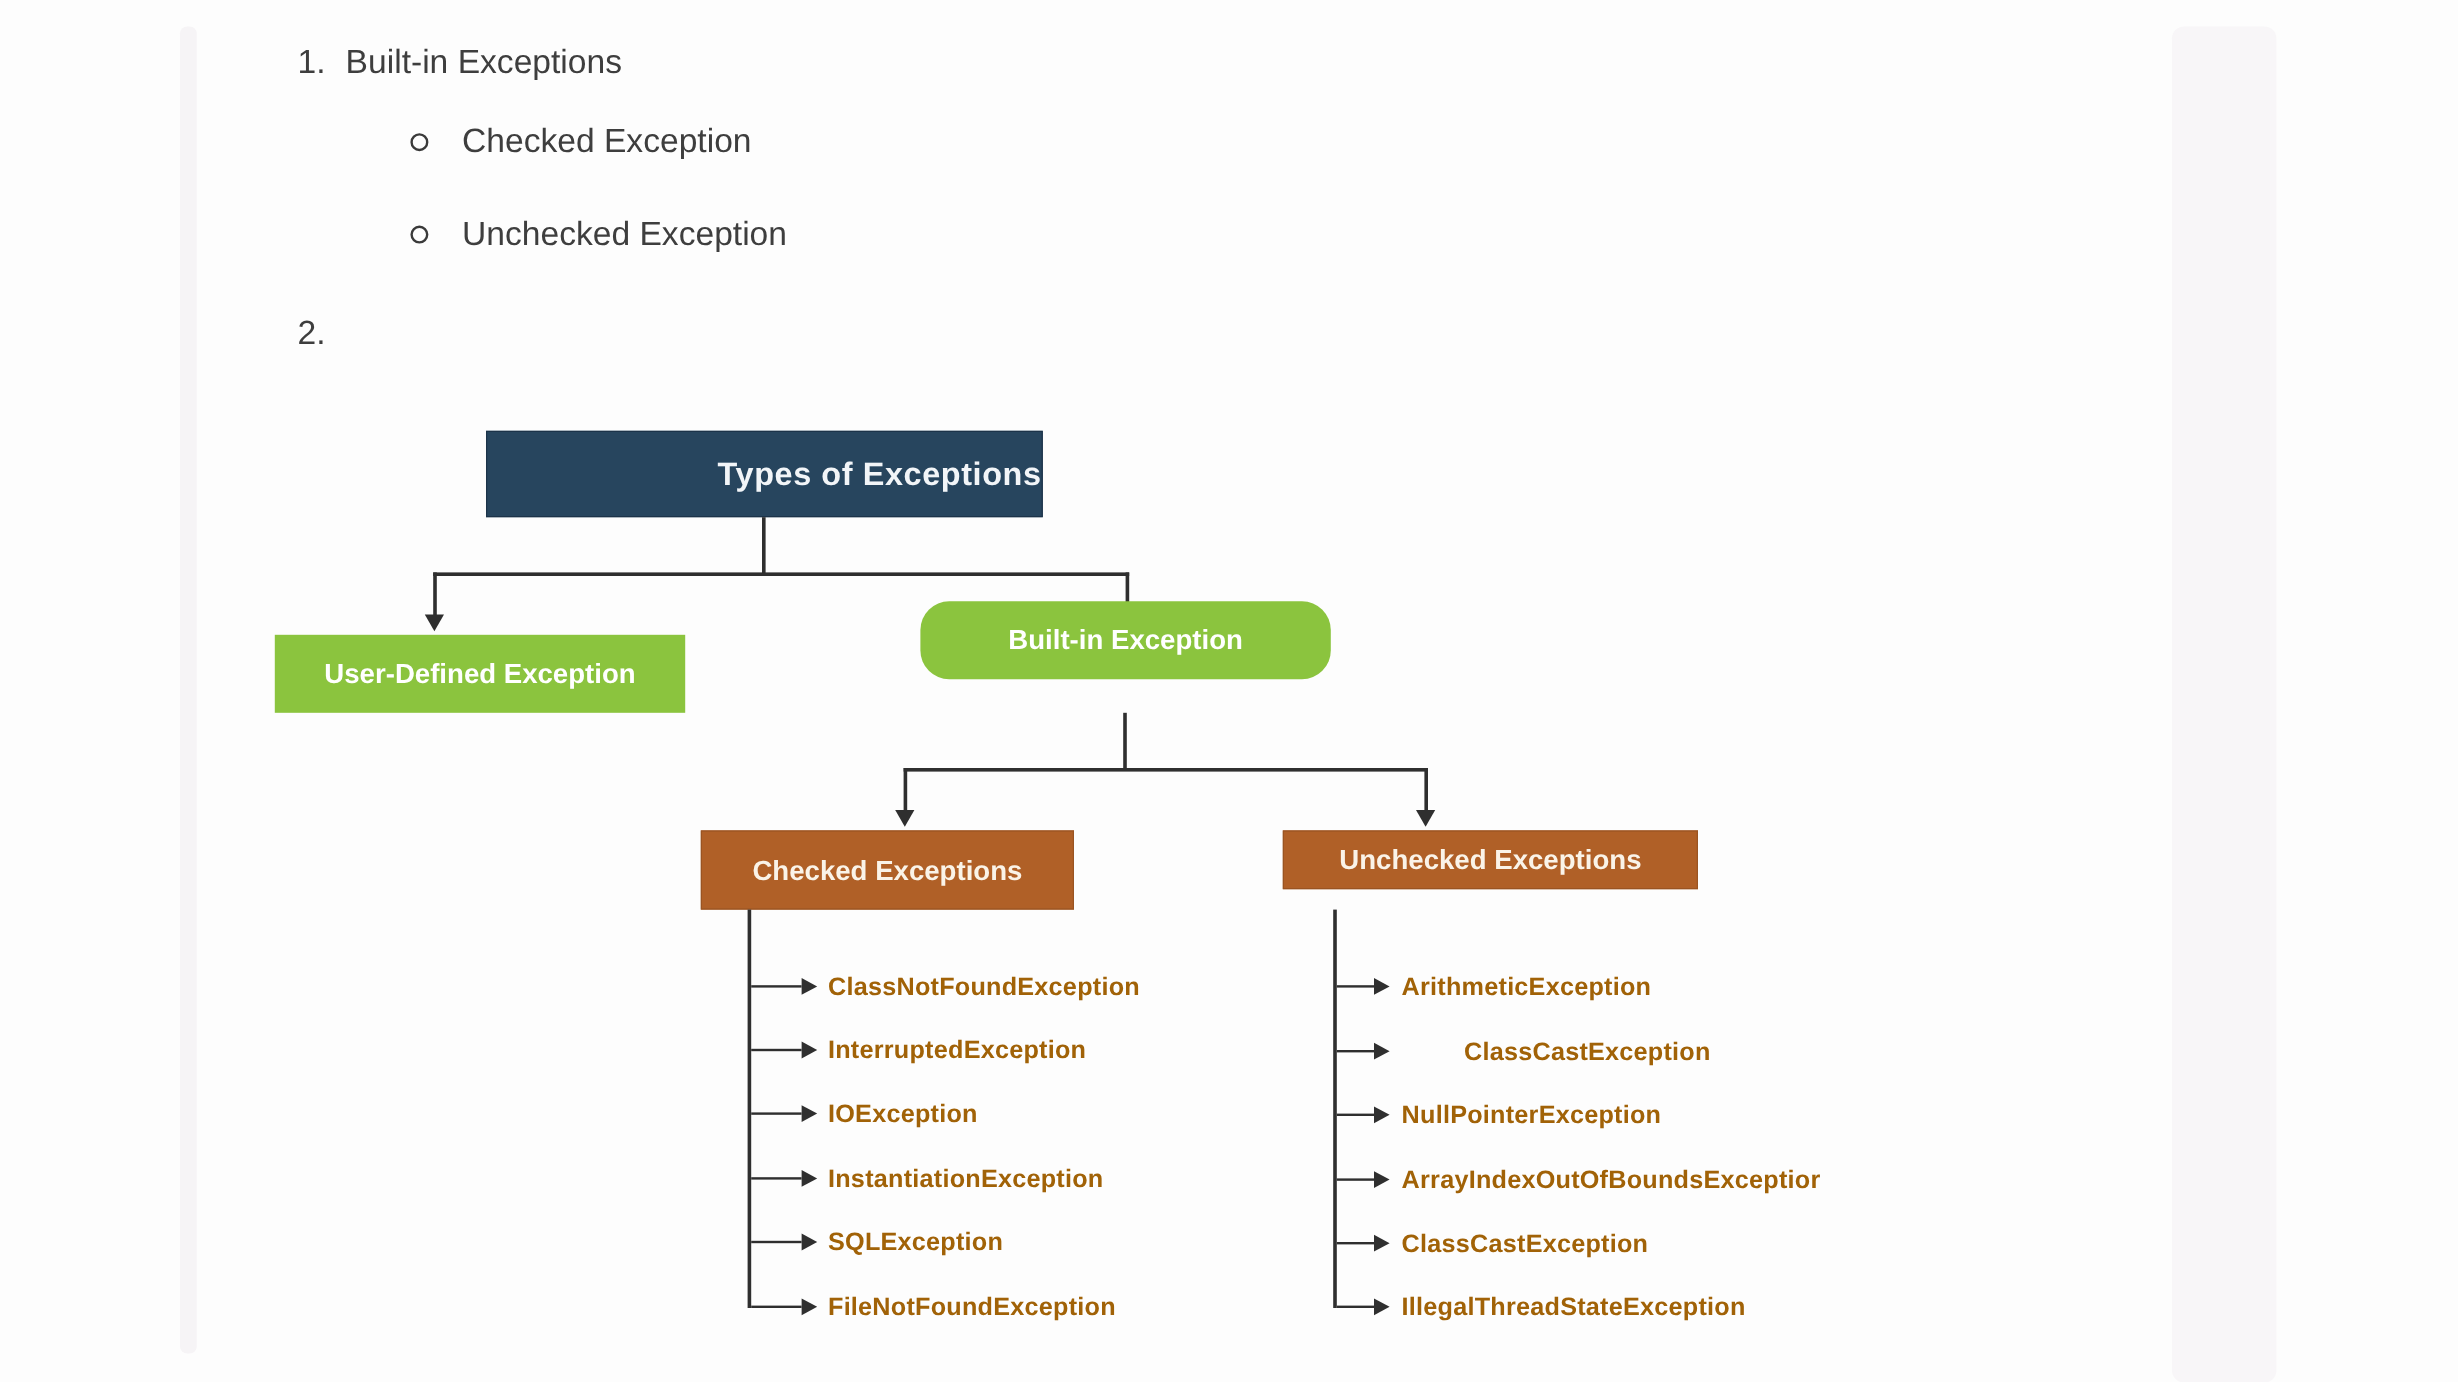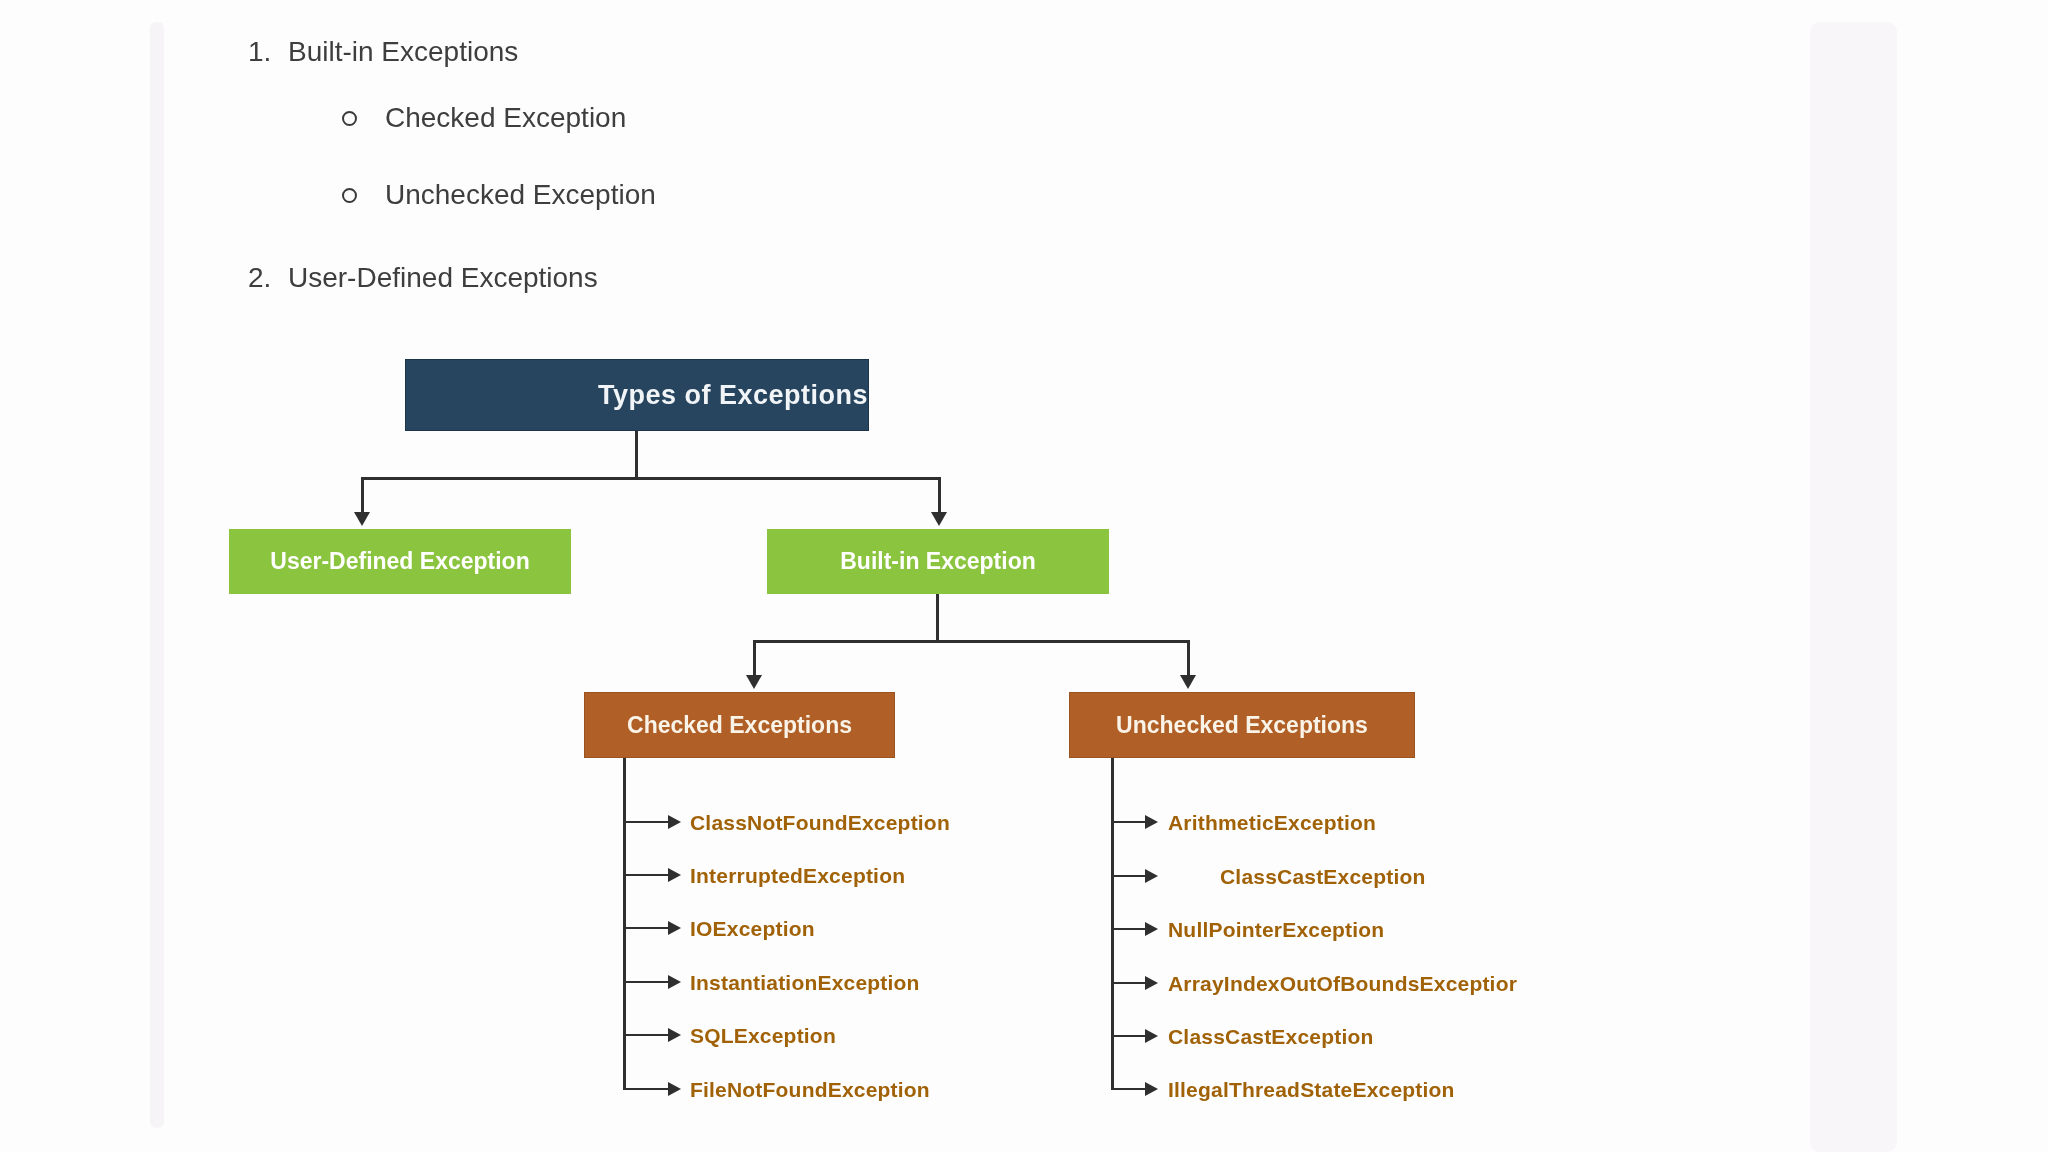--- a/index.html
+++ b/index.html
@@ -46,55 +46,54 @@
     <div class="outline-row" style="left:342px;top:100px;">
       <span class="bullet-ring"></span>
       <span>Checked Exception</span>
     </div>
     <div class="outline-row" style="left:342px;top:177px;">
       <span class="bullet-ring"></span>
       <span>Unchecked Exception</span>
     </div>
     <div class="outline-row" style="left:248px;top:260px;">
       <span class="outline-num">2.</span>
-      <span>User-Defined Exceptions</span>
     </div>
   </div>
 
   <div>
 
     <div class="node node-root" style="left:405px;top:359px;width:464px;height:72px;">
       <span>Types of Exceptions</span>
     </div>
 
     <div class="line" style="left:635px;top:431px;width:3px;height:47px;"></div>
     <div class="line" style="left:361px;top:477px;width:580px;height:3px;"></div>
     <div class="line" style="left:361px;top:477px;width:3px;height:37px;"></div>
     <div class="arrow-down" style="left:354px;top:512px;"></div>
     <div class="line" style="left:938px;top:477px;width:3px;height:37px;"></div>
     <div class="arrow-down" style="left:931px;top:512px;"></div>
 
     <div class="node node-green" style="left:229px;top:529px;width:342px;height:65px;">
       <span>User-Defined Exception</span>
     </div>
-    <div class="node node-green" style="left:767px;top:529px;width:342px;height:65px;">
+    <div class="node node-green" style="left:767px;top:501px;width:342px;height:65px;border-radius:24px;">
       <span>Built-in Exception</span>
     </div>
 
     <div class="line" style="left:936px;top:594px;width:3px;height:47px;"></div>
     <div class="line" style="left:753px;top:640px;width:437px;height:3px;"></div>
     <div class="line" style="left:753px;top:640px;width:3px;height:37px;"></div>
     <div class="arrow-down" style="left:746px;top:675px;"></div>
     <div class="line" style="left:1187px;top:640px;width:3px;height:37px;"></div>
     <div class="arrow-down" style="left:1180px;top:675px;"></div>
 
     <div class="node node-brown" style="left:584px;top:692px;width:311px;height:66px;">
       <span>Checked Exceptions</span>
     </div>
-    <div class="node node-brown" style="left:1069px;top:692px;width:346px;height:66px;justify-content:center;">
+    <div class="node node-brown" style="left:1069px;top:692px;width:346px;height:49px;justify-content:center;">
       <span>Unchecked Exceptions</span>
     </div>
 
     <div class="line" style="left:623px;top:758px;width:3px;height:332px;"></div>
 
     <div class="line" style="left:626px;top:821px;width:42px;height:2px;"></div>
     <div class="arrow-right" style="left:668px;top:815px;"></div>
     <div class="leaf" style="left:690px;top:823px;">ClassNotFoundException</div>
 
     <div class="line" style="left:626px;top:874px;width:42px;height:2px;"></div>

